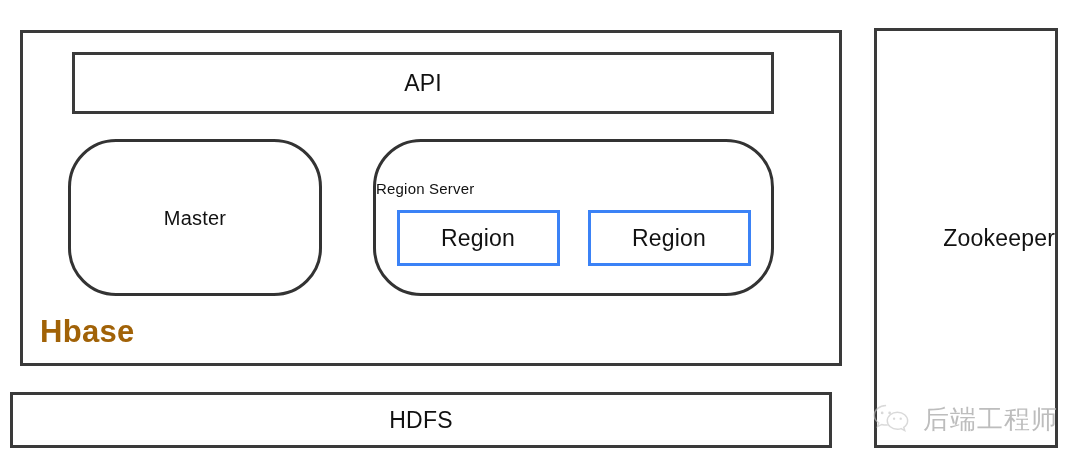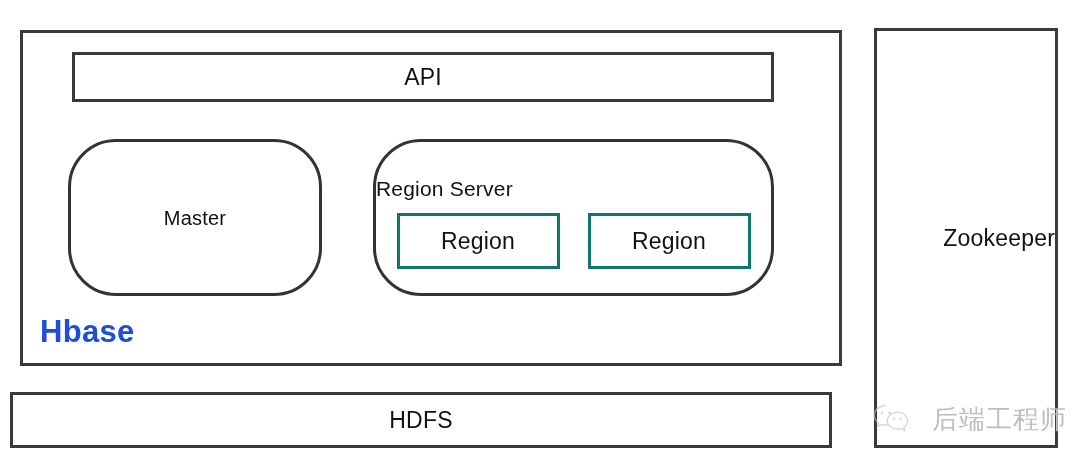--- a/index.html
+++ b/index.html
@@ -57,21 +57,21 @@
     width: 822px;
     height: 336px;
     align-items: flex-start;
     justify-content: flex-start;
   }
 
   #api-box {
     left: 72px;
     top: 52px;
     width: 702px;
-    height: 50px;
+    height: 62px;
   }
   #api-box .label { font-size: 23px; }
 
   #master-node {
     left: 68px;
     top: 139px;
     width: 254px;
     height: 157px;
     align-items: center;
   }
@@ -79,51 +79,51 @@
 
   #regionserver-node {
     left: 373px;
     top: 139px;
     width: 401px;
     height: 157px;
     flex-direction: column;
     padding-top: 12px;
   }
   #regionserver-title {
-    font-size: 21px;
+    font-size: 15px;
     margin-bottom: 14px;
   }
   #region-row {
     display: flex;
     flex-direction: row;
     gap: 28px;
     align-items: center;
     justify-content: center;
     width: 100%;
   }
   .region-box {
     position: relative;
     box-sizing: border-box;
     width: 163px;
     height: 56px;
-    border: 3px solid #0f766e;
+    border: 3px solid #3b82f6;
     background: #ffffff;
     display: flex;
     align-items: center;
     justify-content: center;
   }
   .region-box .label { font-size: 23px; }
 
   #hbase-title {
     position: absolute;
     left: 40px;
     top: 314px;
     font-size: 31px;
     font-weight: bold;
-    color: #1d4ed8;
+    color: #a16207;
     letter-spacing: 0.3px;
     white-space: nowrap;
     user-select: none;
   }
 
   #hdfs-box {
     left: 10px;
     top: 392px;
     width: 822px;
     height: 56px;
@@ -143,21 +143,21 @@
   
   #watermark {
     position: absolute;
     left: 872px;
     top: 396px;
     width: 190px;
     height: 46px;
     display: flex;
     flex-direction: row;
     align-items: center;
-    gap: 20px;
+    gap: 11px;
     pointer-events: none;
     user-select: none;
   }
   #watermark-logo {
     width: 40px;
     height: 34px;
     flex: 0 0 auto;
     opacity: 0.62;
   }
   #watermark-text {

